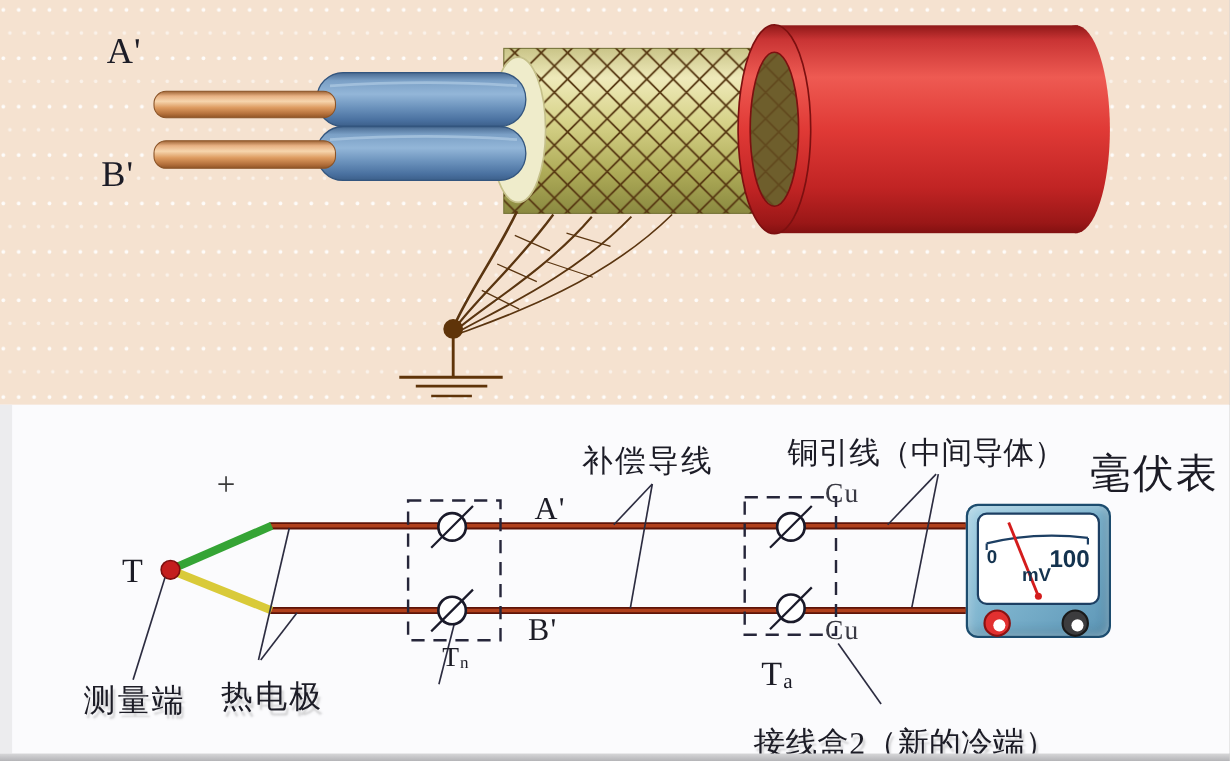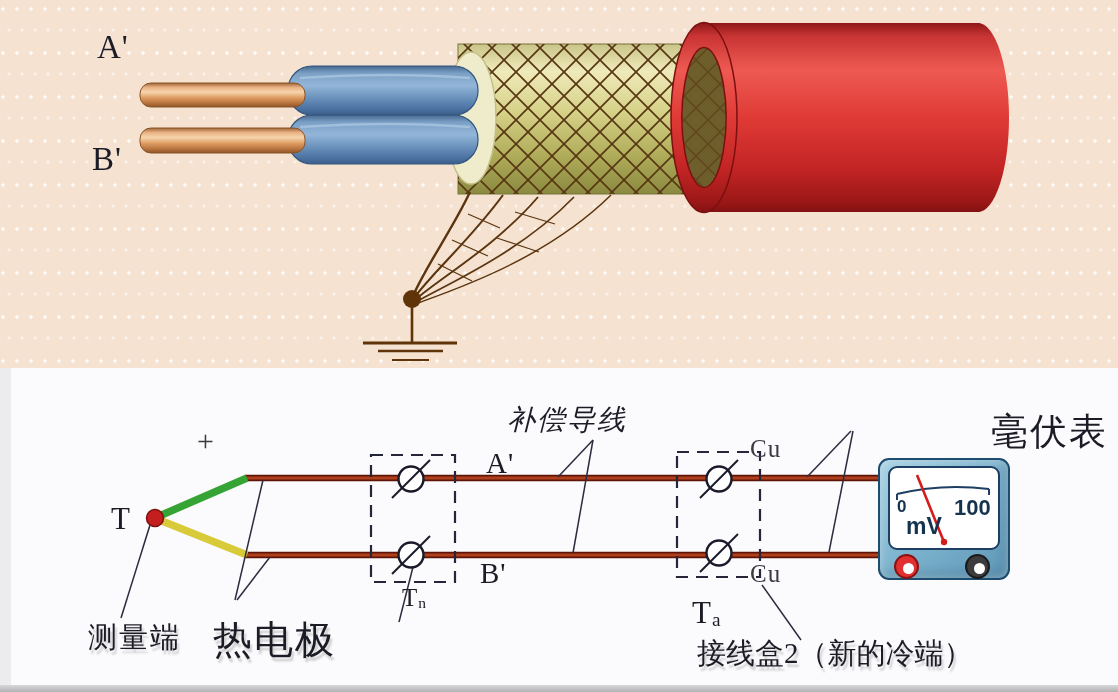--- a/index.html
+++ b/index.html
@@ -26,39 +26,39 @@
   }
   .bottom-section svg{position:absolute;left:0;top:0;}
   .left-edge{position:absolute;left:0;top:0;width:11px;height:317px;background:#ececee;}
   .bottom-bar{position:absolute;left:0;top:685px;width:1118px;height:7px;
     background:linear-gradient(#d7d7d9,#b3b3b6);}
   
   .lbl{position:absolute;color:#1c1c26;white-space:nowrap;line-height:1;
        font-family:"Liberation Serif","DejaVu Serif",serif;}
   .latin{letter-spacing:1px;}
   .cjk{letter-spacing:2px;}
-  .shadowed{text-shadow:2px 4px 2px rgba(110,110,110,.30);margin-left:12px;}
+  .shadowed{text-shadow:2px 4px 2px rgba(110,110,110,.30);}
   sub.scr{font-size:62%;vertical-align:-14%;letter-spacing:0;}
   
   .meter{
     position:absolute;left:878px;top:90px;width:132px;height:122px;
     background:linear-gradient(135deg,#a8d2e4 0%,#7fb5cf 45%,#5d96b6 100%);
     border:2px solid #1c4c6e;border-radius:11px;box-sizing:border-box;
     box-shadow:inset 0 0 10px rgba(255,255,255,.45), inset -4px -5px 8px rgba(30,80,110,.35);
   }
   .meter-face{
     position:absolute;left:8px;top:6px;width:112px;height:84px;
     background:#ffffff;border:2px solid #1d3f63;border-radius:9px;box-sizing:border-box;
   }
   .meter-face svg{position:absolute;left:0;top:0;}
   .mnum{position:absolute;color:#14334f;font-weight:bold;
         font-family:"Liberation Sans","DejaVu Sans",sans-serif;}
   .m0{left:7px;top:29px;font-size:17px;}
   .m100{left:64px;top:27px;font-size:22px;}
-  .munit{left:16px;top:45px;font-size:23px;}
+  .munit{left:39px;top:45px;font-size:17px;}
   .term{position:absolute;width:25px;height:25px;border-radius:50%;box-sizing:border-box;}
   .term .hole{position:absolute;left:7px;top:7px;width:11px;height:11px;border-radius:50%;background:#fff;}
   .term.red{left:14px;top:94px;background:#e23030;border:2px solid #8a1212;}
   .term.black{left:85px;top:94px;background:#3c3c3e;border:2px solid #1a1a1a;}
 </style>
 </head>
 <body>
 
 <div class="page">
 
@@ -228,19 +228,20 @@
   <div class="lbl latin" style="left:111px;top:503px;font-size:31px;">T</div>
   <div class="lbl latin" style="left:486px;top:449px;font-size:29px;">A'</div>
   <div class="lbl latin" style="left:480px;top:559px;font-size:29px;">B'</div>
   <div class="lbl latin" style="left:750px;top:436px;font-size:25px;color:#3a3a44;">Cu</div>
   <div class="lbl latin" style="left:750px;top:561px;font-size:25px;color:#3a3a44;">Cu</div>
 
   <div class="lbl latin" style="left:402px;top:585px;font-size:25px;"><span>T</span><sub class="scr">n</sub></div>
   <div class="lbl latin" style="left:692px;top:585px;font-size:31px;margin-top:12px;"><span>T</span><sub class="scr">a</sub></div>
 
   <div class="lbl cjk shadowed" style="left:76px;top:623px;font-size:29px;">测量端</div>
-  <div class="lbl cjk shadowed" style="left:201px;top:620px;font-size:39px;">热电极</div>
-  <div class="lbl cjk" style="left:507px;top:406px;font-size:28px;font-style:italic;">补偿导线</div>
+  <div class="lbl cjk shadowed" style="left:201px;top:620px;font-size:29px;">热电极</div>
+  <div class="lbl cjk" style="left:529px;top:406px;font-size:28px;">补偿导线</div>
+  <div class="lbl cjk" style="left:716px;top:399px;font-size:28px;letter-spacing:0;">铜引线（中间导体）</div>
   <div class="lbl cjk" style="left:991px;top:413px;font-size:37px;">毫伏表</div>
-  <div class="lbl cjk shadowed" style="left:685px;top:639px;font-size:29px;letter-spacing:0;">接线盒2（新的冷端）</div>
+  <div class="lbl cjk shadowed" style="left:685px;top:662px;font-size:29px;letter-spacing:0;">接线盒2（新的冷端）</div>
 
   <div class="bottom-bar"></div>
 </div>
 
 </body></html>

